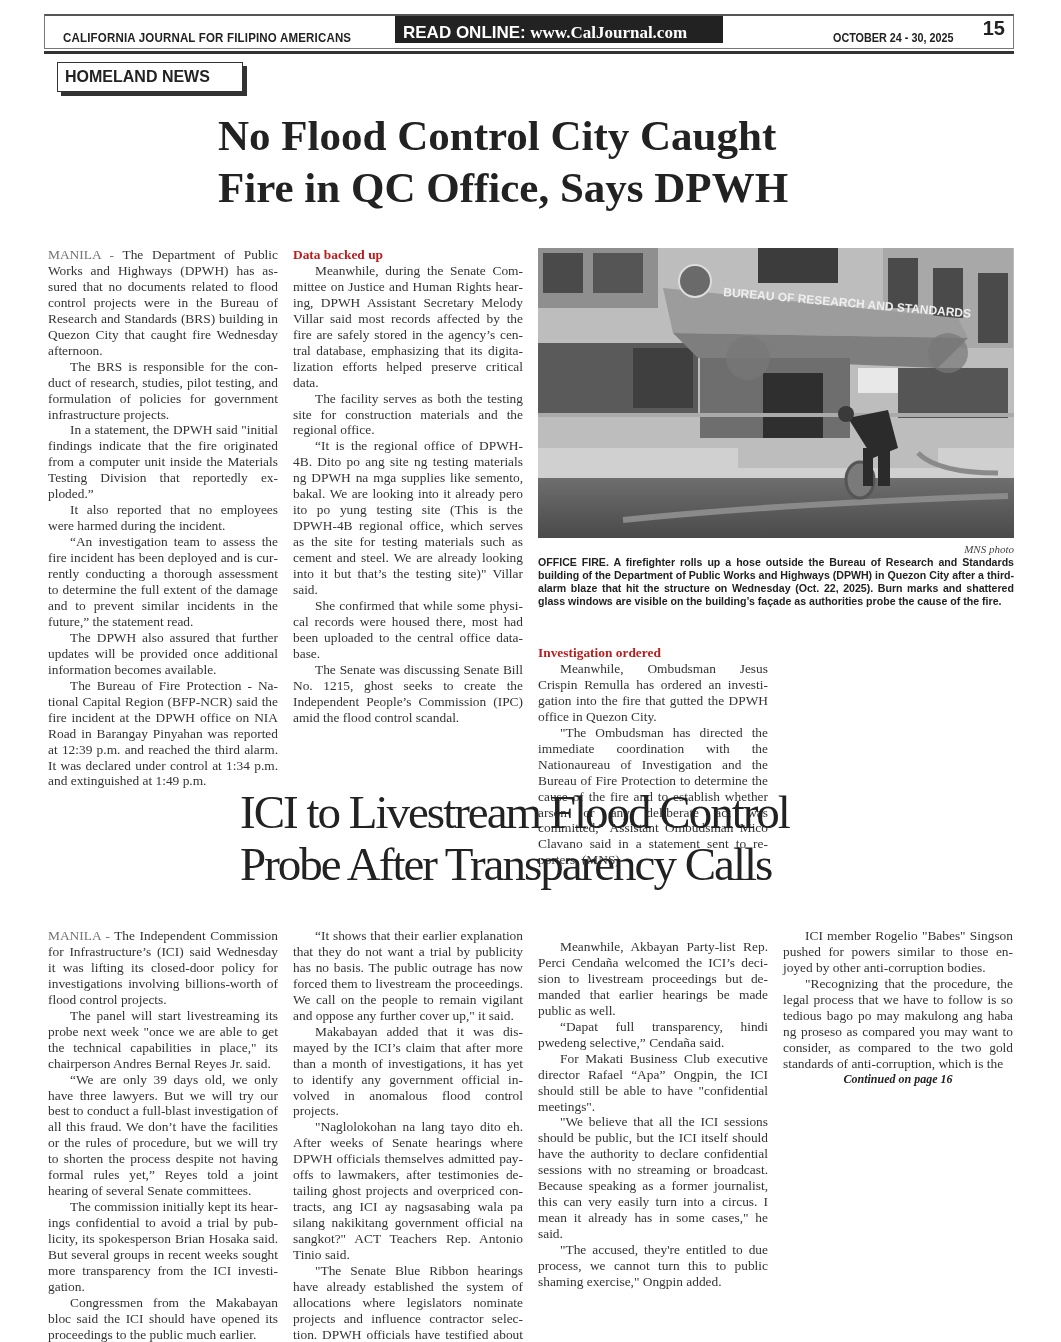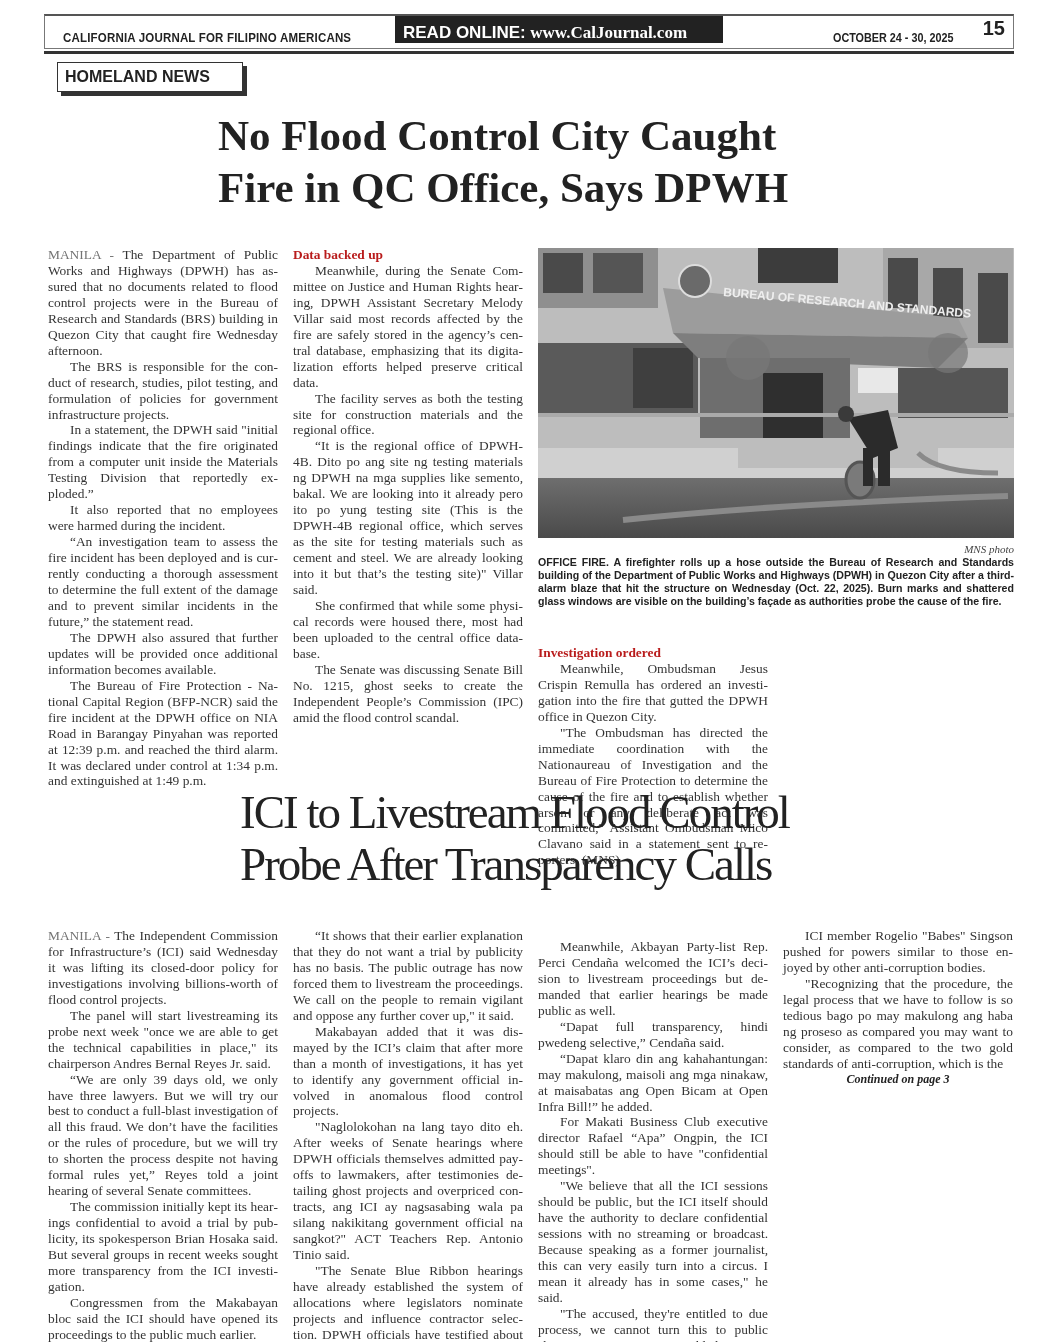--- a/index.html
+++ b/index.html
@@ -174,22 +174,21 @@
   </div>
 <div class="col col2b" id="a2c2">
     <p>“It shows that their earlier explana­tion that they do not want a trial by pub­licity has no basis. The public outrage has now forced them to livestream the proceedings. We call on the people to re­main vigilant and oppose any further cover up," it said.</p>
     <p>Makabayan added that it was dis­mayed by the ICI’s claim that after more than a month of investigations, it has yet to identify any government official in­volved in anomalous flood control projects.</p>
     <p>"Naglolokohan na lang tayo dito eh. After weeks of Senate hearings where DPWH officials themselves admitted pay­offs to lawmakers, after testimonies de­tailing ghost projects and overpriced con­tracts, ang ICI ay nagsasabing wala pa silang nakikitang government official na sangkot?" ACT Teachers Rep. Antonio Tinio said.</p>
     <p>"The Senate Blue Ribbon hearings have already established the system of allocations where legislators nominate projects and influence contractor selec­tion. DPWH officials have testified about this system under oath. Pero ang ICI ay nagsasabing wala pa silang nakikitang government official na sangkot?</p>
   </div>
 <div class="col col3b" id="a2c3">
     <p>Meanwhile, Akbayan Party-list Rep. Perci Cendaña welcomed the ICI’s deci­sion to livestream proceedings but de­manded that earlier hearings be made public as well.</p>
     <p>“Dapat full transparency, hindi pwedeng selective,” Cendaña said.</p>
-    <p>“Dapat klaro din ang kahahantungan: may makulong, maisoli ang mga ninakaw, at maisabatas ang Open Bicam at Open Infra Bill!” he added.</p>
     <p>For Makati Business Club executive director Rafael “Apa” Ongpin, the ICI should still be able to have "confidential meetings".</p>
     <p>"We believe that all the ICI sessions should be public, but the ICI itself should have the authority to declare confidential sessions with no streaming or broadcast. Because speaking as a former journalist, this can very easily turn into a circus. I mean it already has in some cases," he said.</p>
     <p>"The accused, they're entitled to due process, we cannot turn this to public shaming exercise," Ongpin added.</p>
   </div>
 <div class="col col4b" id="a2c4">
     <p>ICI member Rogelio "Babes" Singson pushed for powers similar to those en­joyed by other anti-corruption bodies.</p>
     <p>"Recognizing that the procedure, the legal process that we have to follow is so tedious bago po may makulong ang haba ng proseso as compared you may want to consider, as compared to the two gold standards of anti-corruption, which is the</p>
-    <p class="continued">Continued on page 3</p>
+    <p class="continued">Continued on page 16</p>
   </div>
 
 </body></html>

